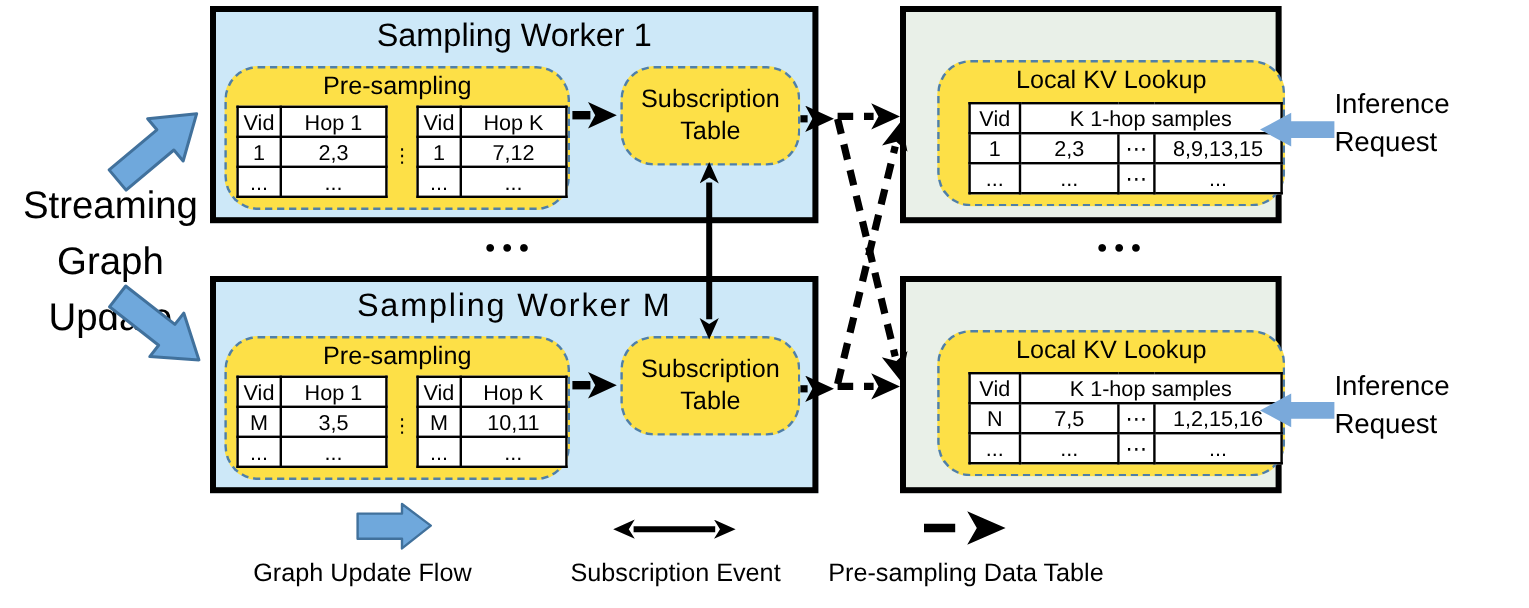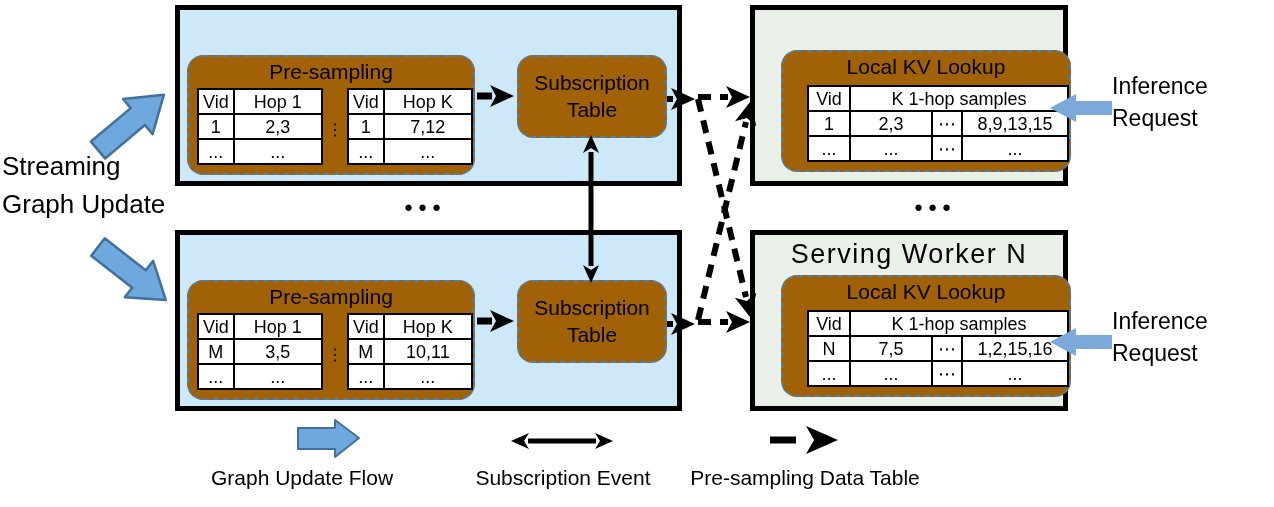--- a/index.html
+++ b/index.html
@@ -7,56 +7,57 @@
     position:relative;width:1274px;height:507px;background:#fff;
     font-family:"Liberation Sans",sans-serif;color:#000;overflow:hidden;
   }
   .worker{position:absolute;box-sizing:border-box;border:5px solid #000;}
   .worker.sampling{left:175px;width:507px;height:181px;background:#cde8f8;}
   .worker.serving{left:750px;width:318px;height:181px;background:#e9f0e8;}
   .row1{top:5px;}  .row2{top:230px;}
   .worker-title{position:absolute;left:0;right:0;top:5px;text-align:center;
     font-size:27px;line-height:1.1;white-space:nowrap;}
   .worker-title.spaced{letter-spacing:1.5px;}
-  .dashed-box{position:absolute;box-sizing:border-box;background:#a16207;
-    border:2px dashed #4f7fa8;border-radius:16px;}
+  .dashed-box{position:absolute;box-sizing:border-box;background:#fde047;
+    border:2px dashed #4f7fa8;border-radius:28px;}
   .presampling{left:7px;top:45px;width:288px;height:120px;}
   .pane-title{text-align:center;font-size:21px;margin-top:3px;white-space:nowrap;}
   .tables-row{position:absolute;left:8px;top:31px;display:flex;align-items:flex-start;}
   table.mini{border-collapse:collapse;background:#fff;}
   table.mini th,table.mini td{border:2px solid #000;font-weight:400;font-size:18px;
     text-align:center;height:23px;padding:0 2px;line-height:1;}
   .col-vid{width:30px;}  .col-hop{width:86px;}
   .vdots{font-size:16px;margin:0 4px;align-self:center;padding-top:6px;}
   .subscription-box{left:337px;top:45px;width:150px;height:83px;display:flex;
     flex-direction:column;align-items:center;justify-content:center;
     font-size:21px;line-height:1.25;text-align:center;}
   .kv-box{left:13px;top:40px;width:290px;height:122px;margin-left:13px;}
   table.kv{border-collapse:collapse;background:#fff;position:absolute;left:24px;top:33px;}
   table.kv th,table.kv td{border:2px solid #000;font-weight:400;font-size:18px;
     text-align:center;height:23px;padding:0 2px;line-height:1;}
   .kv-vid{width:36px;} .kv-c2{width:76px;} .kv-dots{width:24px;font-size:14px;} .kv-c4{width:100px;}
-  .side-label{position:absolute;font-size:26px;line-height:1.45;}
+  .side-label{position:absolute;font-size:32px;line-height:1.45;text-align:center;}
   .streaming{left:2px;top:148px;width:180px;}
   .inference{left:1112px;width:160px;font-size:23px;line-height:1.4;text-align:left;}
   .inf1{top:70px;} .inf2{top:305px;}
   .hdots{position:absolute;font-size:15px;letter-spacing:5px;top:198px;white-space:nowrap;}
   .hdots.sampling-gap{left:404px;}
   .hdots.serving-gap{left:914px;}
   .legend-label{position:absolute;top:466px;font-size:21px;text-align:center;white-space:nowrap;}
   .lg1{left:202px;width:200px;} .lg2{left:463px;width:200px;} .lg3{left:685px;width:240px;}
   svg.overlay{position:absolute;left:0;top:0;width:1274px;height:507px;
     pointer-events:none;z-index:5;}
 </style>
 </head>
 <body>
 
 <div id="canvas">
 
   <div class="worker sampling row1">
+    <div class="worker-title">Sampling Worker 1</div>
     <div class="dashed-box presampling">
       <div class="pane-title">Pre-sampling</div>
       <div class="tables-row">
         <table class="mini">
           <tbody>
               <tr>
                 <th class="col-vid">Vid</th>
                 <th class="col-hop">Hop 1</th>
               </tr>
           <tr>
@@ -88,20 +89,21 @@
           </table>
       </div>
     </div>
     <div class="dashed-box subscription-box">
       <div>Subscription</div>
       <div>Table</div>
     </div>
   </div>
 
   <div class="worker sampling row2">
+    <div class="worker-title spaced">Sampling Worker M</div>
     <div class="dashed-box presampling">
       <div class="pane-title">Pre-sampling</div>
       <div class="tables-row">
         <table class="mini">
           <tbody>
               <tr>
                 <th class="col-vid">Vid</th>
                 <th class="col-hop">Hop 1</th>
               </tr>
           <tr>
@@ -159,21 +161,20 @@
           <td>...</td>
           <td class="kv-dots">⋯</td>
           <td>...</td>
         </tr>
       </tbody>
         </table>
     </div>
   </div>
 
   <div class="worker serving row2">
-    <div class="worker-title spaced">Serving Worker N</div>
     <div class="dashed-box kv-box">
       <div class="pane-title">Local KV Lookup</div>
       <table class="kv">
         <tbody>
             <tr>
           <th class="kv-vid">Vid</th>
           <th colspan="3">K 1-hop samples</th>
         </tr>
         <tr>
           <td class="kv-vid">N</td>

